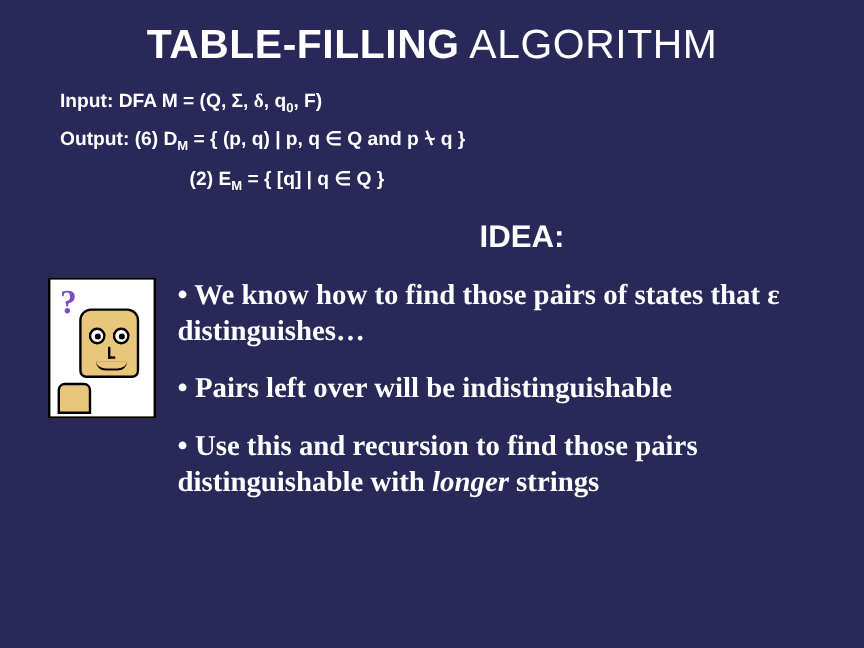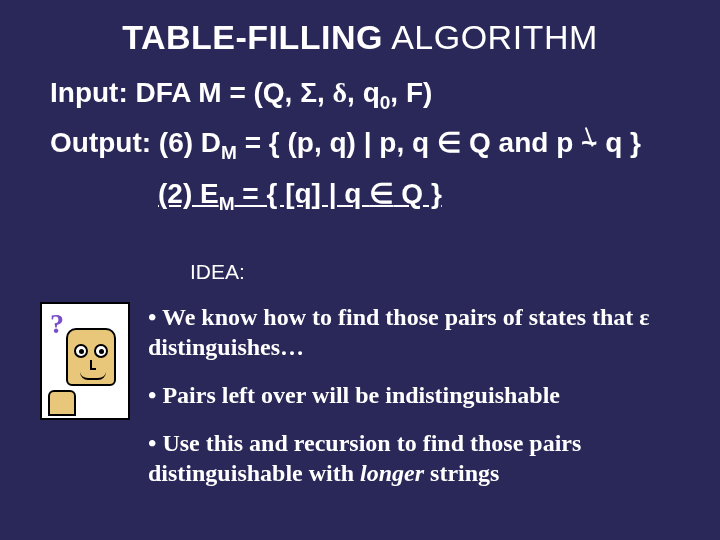--- a/index.html
+++ b/index.html
@@ -20,39 +20,39 @@
   .title {
     font-size: 34px;
     font-weight: bold;
     text-align: center;
     margin-bottom: 18px;
     letter-spacing: 0.5px;
   }
   .title .emph { font-weight: bold; }
   .title .light { font-weight: normal; }
   .def-line {
-    font-size: 28px;
+    font-size: 16px;
     font-weight: bold;
     margin-bottom: 10px;
     line-height: 1.3;
     padding-left: 10px;
   }
   .sub0 { font-size: 0.68em; vertical-align: sub; }
   .subM { font-size: 0.68em; vertical-align: sub; }
   .output-2 {
     padding-left: 118px;
     margin-top: 8px;
-    margin-bottom: 44px;
-    text-decoration: underline;
+    margin-bottom: 20px;
   }
   .idea-label {
-    font-size: 21px;
-    font-weight: normal;
+    font-size: 26px;
+    font-weight: bold;
     padding-left: 150px;
     margin-bottom: 18px;
+    text-align: center;
   }
   .content-row {
     display: flex;
     align-items: flex-start;
     gap: 18px;
     padding-left: 0;
   }
   .icon-cell {
     flex: 0 0 90px;
     margin-top: 0;

